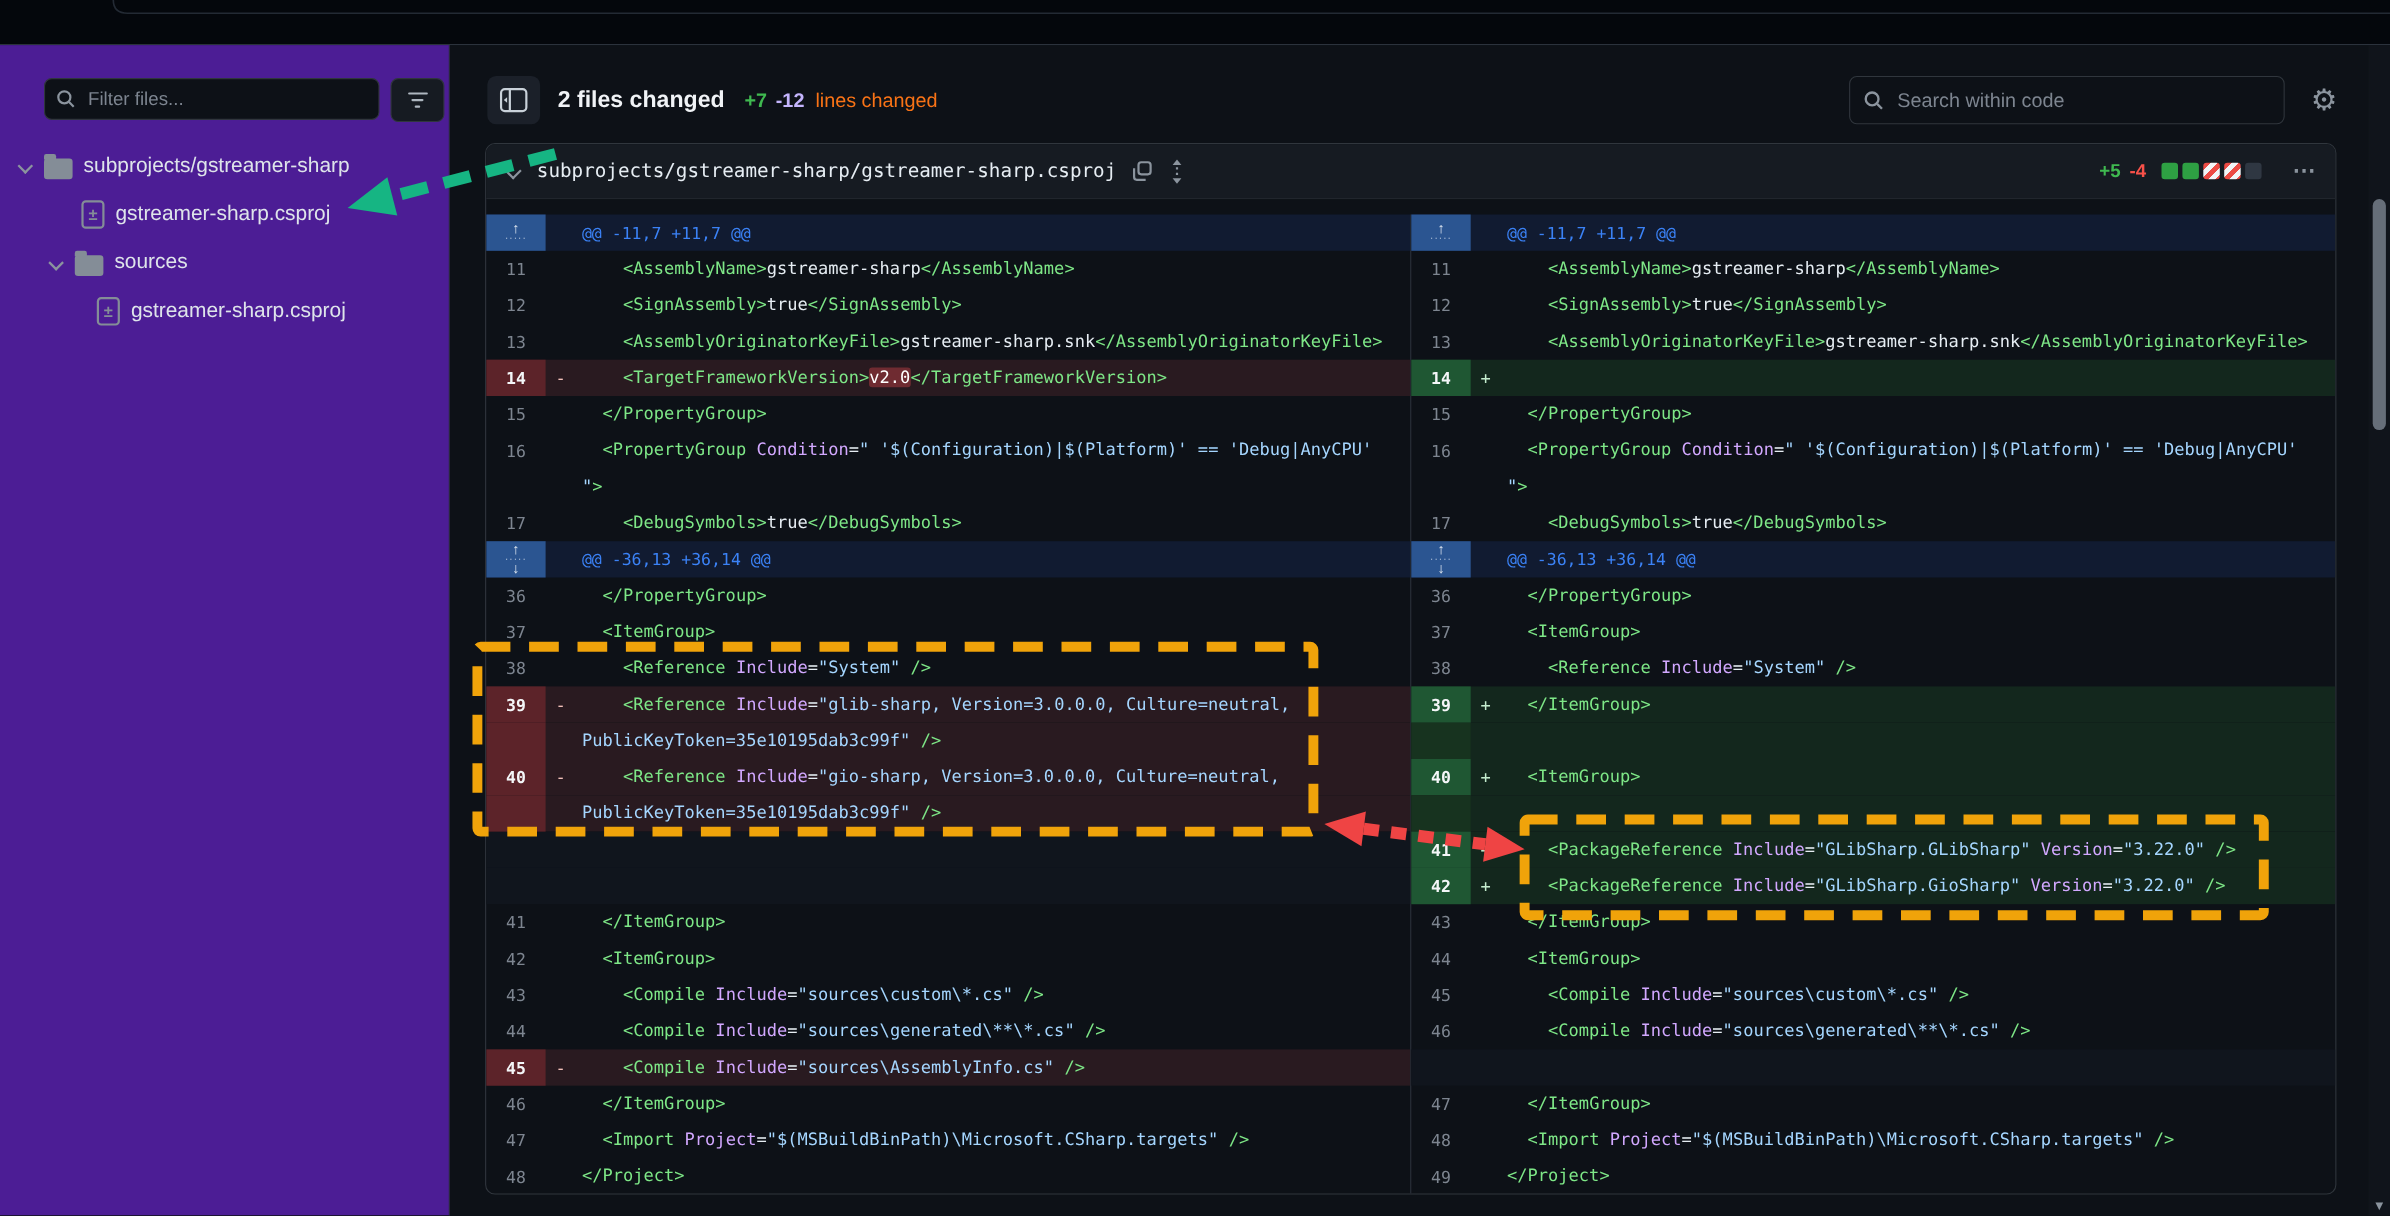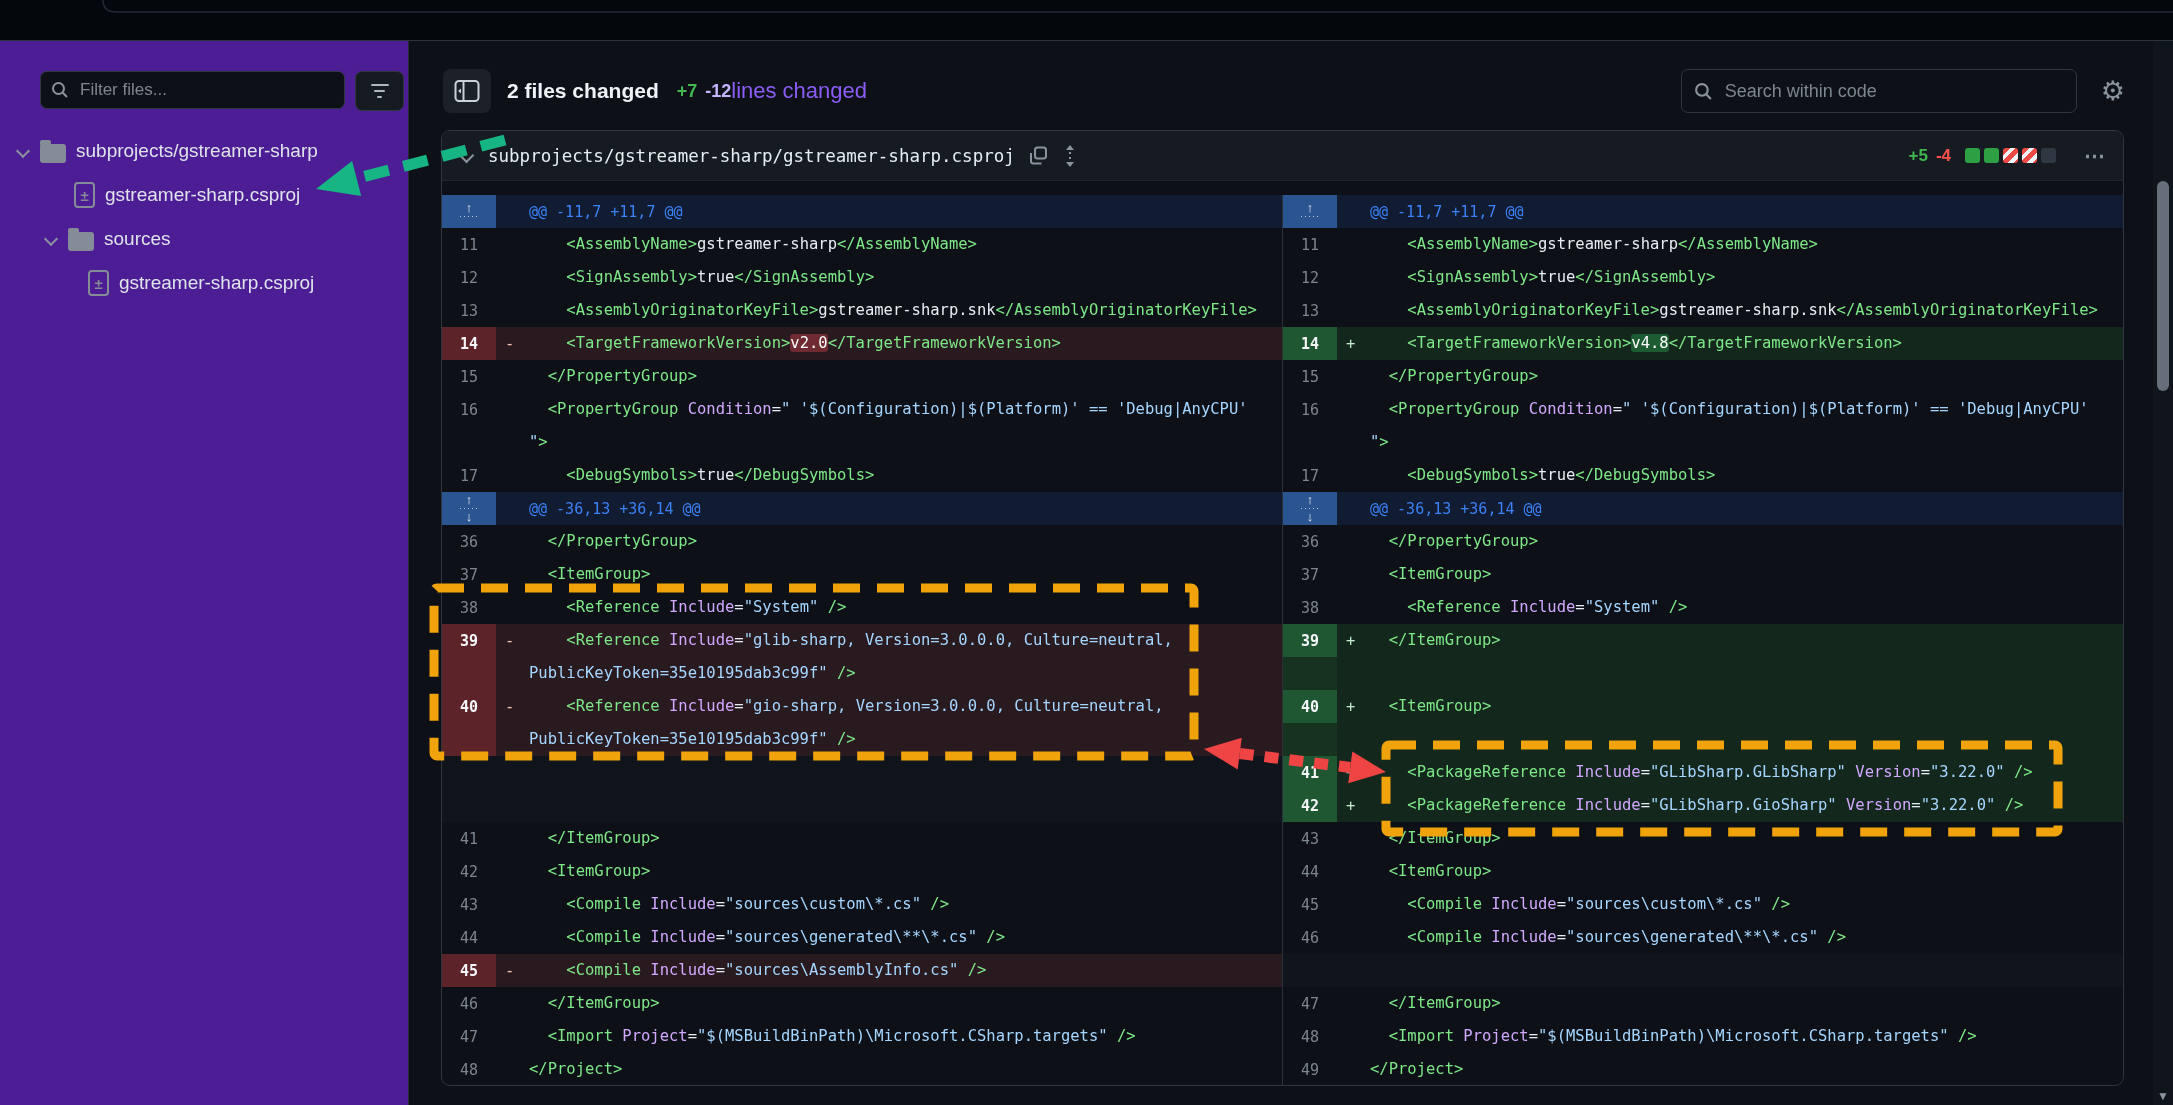--- a/index.html
+++ b/index.html
@@ -28,21 +28,21 @@
   .foldico{width:26px;height:19px;flex:none;background:#848d97;border-radius:3px;position:relative;margin-top:4px;}
   .foldico::before{content:"";position:absolute;left:0;top:-4px;width:11px;height:5px;background:#848d97;border-radius:2px 2px 0 0;}
   .fileico{width:21px;height:26px;flex:none;border:2px solid #848d97;border-radius:4px;box-sizing:border-box;
      display:flex;align-items:center;justify-content:center;color:#848d97;font-size:15px;font-weight:bold;line-height:1;}
   
   .main-header{position:absolute;left:443px;top:66px;width:1712px;height:50px;display:flex;align-items:center;}
   .toggle-btn{width:48px;height:44px;background:#1b2029;border-radius:8px;display:flex;align-items:center;justify-content:center;cursor:pointer;flex:none;}
   .hd-title{font-size:21px;font-weight:bold;color:#f0f3f6;margin-left:16px;}
   .hd-add{font-size:18px;font-weight:bold;color:#3fb950;margin-left:18px;}
   .hd-del{font-size:18px;font-weight:bold;color:#c4b5fd;margin-left:8px;}
-  .hd-suffix{font-size:22px;color:#8b5cf6;margin-left:0;}
+  .hd-suffix{font-size:18px;color:#f97316;margin-left:10px;}
   .spacer{flex:1;}
   .search-box{width:396px;height:44px;box-sizing:border-box;border:1px solid #30363d;border-radius:7px;background:#0d1117;
      display:flex;align-items:center;padding:0 12px;gap:10px;justify-content:flex-end;}
   .search-box input{flex:1;background:transparent;border:none;outline:none;color:#e6edf3;font-size:18px;font-family:"Liberation Sans",sans-serif;}
   .search-box input::placeholder{color:#7d8590;}
   .gear{margin-left:24px;margin-right:30px;font-size:27px;color:#8b949e;cursor:pointer;line-height:1;}
   
   .card{position:absolute;left:441px;top:130px;width:1683px;height:956px;box-sizing:border-box;
      border:1px solid #30363d;border-radius:9px;background:#0d1117;overflow:hidden;}
   .file-header{height:50px;box-sizing:border-box;background:#161b22;border-bottom:1px solid #21262d;
@@ -355,21 +355,20 @@
           <pre class="code"><span class="cp">    </span><span class="ct">&lt;SignAssembly&gt;</span><span class="cp">true</span><span class="ct">&lt;/SignAssembly&gt;</span></pre>
         </div>
         <div class="row ctx">
           <div class="num">13</div>
           <div class="mark"></div>
           <pre class="code"><span class="cp">    </span><span class="ct">&lt;AssemblyOriginatorKeyFile&gt;</span><span class="cp">gstreamer-sharp.snk</span><span class="ct">&lt;/AssemblyOriginatorKeyFile&gt;</span></pre>
         </div>
         <div class="row add">
           <div class="num">14</div>
           <div class="mark">+</div>
-          <pre class="code"><span class="cp">    </span><span class="ct">&lt;TargetFrameworkVersion&gt;</span><span class="cah">v4.8</span><span class="ct">&lt;/TargetFrameworkVersion&gt;</span></pre>
         </div>
         <div class="row ctx">
           <div class="num">15</div>
           <div class="mark"></div>
           <pre class="code"><span class="cp">  </span><span class="ct">&lt;/PropertyGroup&gt;</span></pre>
         </div>
         <div class="row ctx">
           <div class="num">16</div>
           <div class="mark"></div>
           <pre class="code"><span class="cp">  </span><span class="ct">&lt;PropertyGroup</span><span class="cp"> </span><span class="ca">Condition</span><span class="cp">=</span><span class="cs">" '$(Configuration)|$(Platform)' == 'Debug|AnyCPU'</span></pre>

